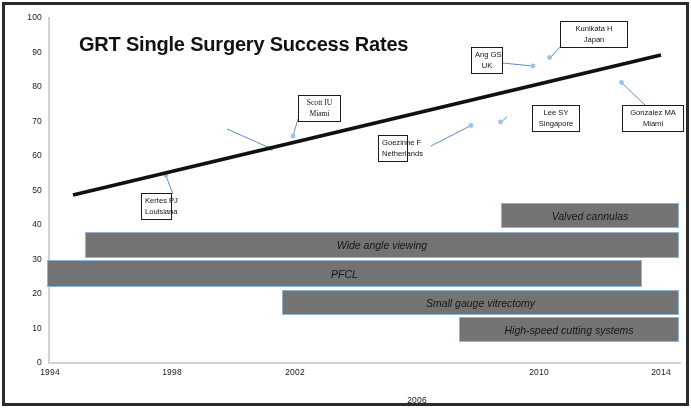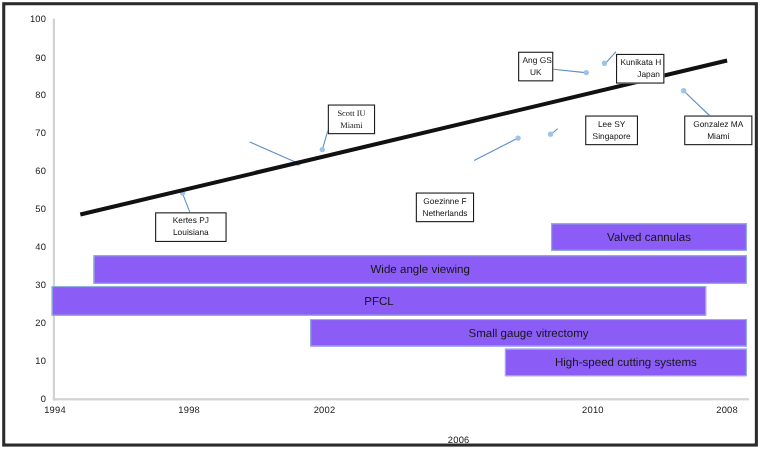--- a/index.html
+++ b/index.html
@@ -113,39 +113,41 @@
     padding: 2px 3px;
     box-sizing: border-box;
     white-space: nowrap;
   }
   .callout .l2 { display: block; }
 
   
   .timebar {
     position: absolute;
     border: 1px solid #8fb4d9;
-    background: #8b5cf6;
+    background: #737373;
     box-sizing: border-box;
     display: flex;
     align-items: center;
     justify-content: center;
+    font-style: italic;
   }
   .timebar-label {
     font-size: 10.5px;
     color: #171717;
     white-space: nowrap;
   }
 </style>
 </head>
 <body>
 
 <div id="root">
   <div id="frame">
     <div id="inner">
 
+      <div id="chart-title">GRT Single Surgery Success Rates</div>
 
       <div id="axis-y"></div>
       <div id="axis-x"></div>
 
       <div class="ytick-wrap" style="top:12px;">
           <span class="ytick">100</span>
         </div>
       <div class="ytick-wrap" style="top:46.5px;">
           <span class="ytick">90</span>
         </div>
@@ -175,21 +177,21 @@
         </div>
       <div class="ytick-wrap" style="top:357px;">
           <span class="ytick">0</span>
         </div>
 
       <div class="xtick" style="left:45px;text-align:right;">1994</div>
       <div class="xtick" style="left:167px;">1998</div>
       <div class="xtick" style="left:290px;">2002</div>
       <div class="xtick" style="left:412px;margin-top:28px;">2006</div>
       <div class="xtick" style="left:534px;">2010</div>
-      <div class="xtick" style="left:656px;">2008</div>
+      <div class="xtick" style="left:656px;">2014</div>
 
       <svg id="trendline-svg" viewBox="0 0 691 408">
 
         <g stroke="#5b8fc9" stroke-width="1" fill="none">
           <line x1="168" y1="189" x2="161" y2="171"></line>
           <line x1="222" y1="124" x2="265" y2="143"></line>
           <line x1="293" y1="114" x2="288" y2="131"></line>
           <line x1="426" y1="141" x2="465" y2="121"></line>
           <line x1="498" y1="58" x2="527" y2="61"></line>
           <line x1="502" y1="112" x2="496" y2="117"></line>
@@ -204,47 +206,47 @@
           <circle cx="466" cy="120.5" r="2.4"></circle>
           <circle cx="528" cy="61" r="2.4"></circle>
           <circle cx="495.5" cy="117" r="2.4"></circle>
           <circle cx="544.5" cy="52.5" r="2.4"></circle>
           <circle cx="616.5" cy="77.5" r="2.4"></circle>
         </g>
 
         <line x1="68" y1="190" x2="656" y2="50" stroke="#111111" stroke-width="3.6" stroke-linecap="butt"></line>
       </svg>
 
-      <div class="callout" style="left:136px; top:188px; width:65px;">
+      <div class="callout" style="left:136px; top:188px; width:31px;">
         <span>Kertes PJ</span>
         <span class="l2">Louisiana</span>
       </div>
 
 
       <div class="callout" style="left:293px; top:90px; width:43px;font-family:Liberation Serif, serif;">
         <span>Scott IU</span>
         <span class="l2">Miami</span>
       </div>
 
-      <div class="callout" style="left:373px; top:130px; width:53px;margin-top:40px;">
+      <div class="callout" style="left:373px; top:130px; width:30px;">
         <span>Goezinne F</span>
         <span class="l2">Netherlands</span>
       </div>
 
       <div class="callout" style="left:466px; top:42px; width:32px;">
         <span>Ang GS</span>
         <span class="l2">UK</span>
       </div>
 
       <div class="callout" style="left:503px; top:100px; width:48px;margin-left:24px;">
         <span>Lee SY</span>
         <span class="l2">Singapore</span>
       </div>
 
-      <div class="callout" style="left:555px; top:44px; width:44px;text-align:right;">
+      <div class="callout" style="left:555px; top:16px; width:68px;">
         <span>Kunikata H</span>
         <span class="l2">Japan</span>
       </div>
 
       <div class="callout" style="left:617px; top:100px; width:62px;">
         <span>Gonzalez MA</span>
         <span class="l2">Miami</span>
       </div>
 
       <div class="timebar" style="left:496px; top:198px; width:178px; height:25px;">

